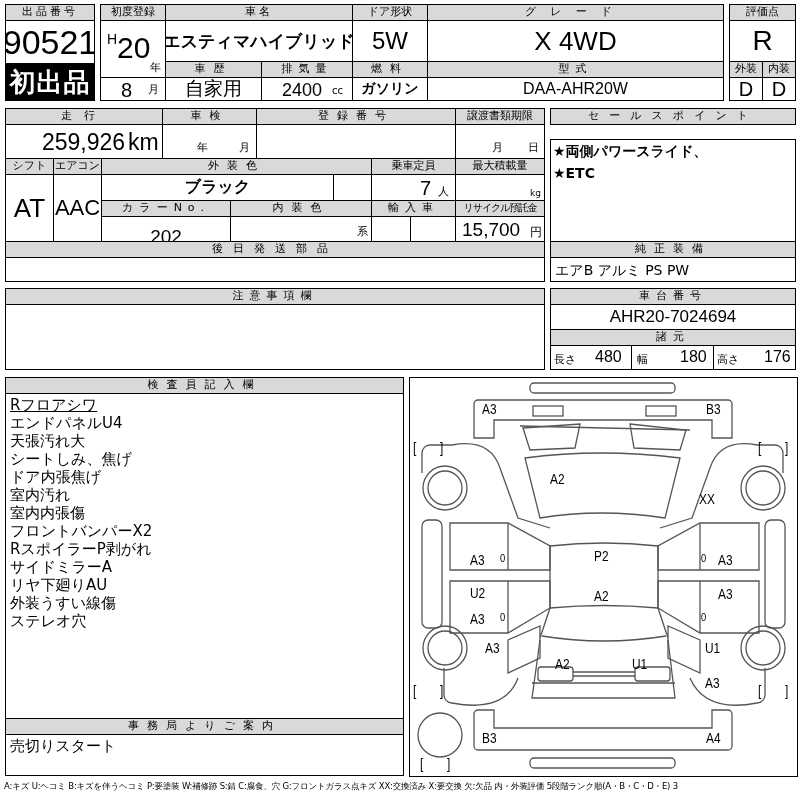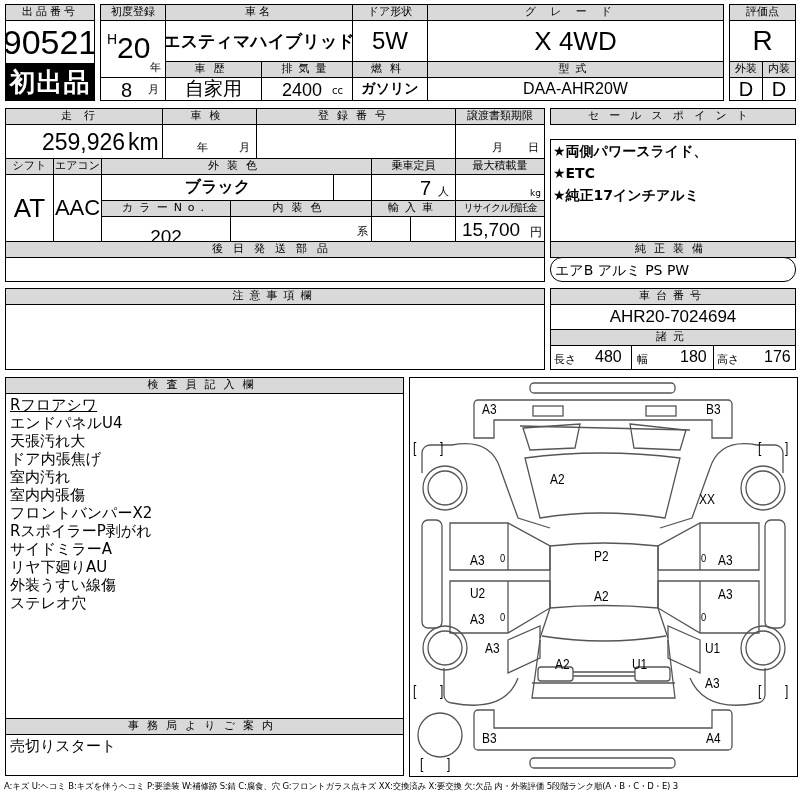--- a/index.html
+++ b/index.html
@@ -114,24 +114,23 @@
   <span class="unit" style="right:2px;top:7px;font-size:12px;">円</span>
 </div>
 
 <div class="hdr" style="left:5px;top:241px;width:540px;height:17px;letter-spacing:10px;">後日発送部品</div>
 <div class="cell" style="left:5px;top:257px;width:540px;height:25px;"></div>
 
 <div class="hdr" style="left:550px;top:108px;width:246px;height:17px;letter-spacing:10px;">セールスポイント</div>
 <div class="cell" style="left:550px;top:124px;width:246px;height:118px;margin-top:15px;">
   <div class="sp-line">★両側パワースライド、</div>
   <div class="sp-line">★ETC</div>
-  <div class="sp-line">★純正17インチアルミ</div>
 </div>
 <div class="hdr" style="left:550px;top:241px;width:246px;height:17px;letter-spacing:8px;">純正装備</div>
-<div class="cell" style="left:550px;top:257px;width:246px;height:25px;font-size:14px;line-height:24px;padding-left:4px;border-radius:12px;">エアB アルミ PS PW</div>
+<div class="cell" style="left:550px;top:257px;width:246px;height:25px;font-size:14px;line-height:24px;padding-left:4px;">エアB アルミ PS PW</div>
 
 <div class="hdr" style="left:5px;top:288px;width:540px;height:17px;letter-spacing:6px;">注意事項欄</div>
 <div class="cell" style="left:5px;top:304px;width:540px;height:66px;"></div>
 
 <div class="hdr" style="left:550px;top:288px;width:246px;height:17px;letter-spacing:6px;">車台番号</div>
 <div class="cell c narrow" style="left:550px;top:304px;width:246px;height:26px;font-size:17px;">AHR20-7024694</div>
 <div class="hdr" style="left:550px;top:329px;width:246px;height:17px;letter-spacing:6px;">諸元</div>
 <div class="cell" style="left:550px;top:345px;width:82px;height:25px;">
   <span class="unit" style="left:3px;top:6px;">長さ</span>
   <span class="abs narrow" style="left:44px;top:2px;font-size:16px;">480</span>
@@ -143,20 +142,21 @@
 <div class="cell" style="left:713px;top:345px;width:83px;height:25px;">
   <span class="unit" style="left:3px;top:6px;">高さ</span>
   <span class="abs narrow" style="left:50px;top:2px;font-size:16px;">176</span>
 </div>
 
 <div class="hdr" style="left:5px;top:377px;width:399px;height:17px;letter-spacing:8px;">検査員記入欄</div>
 <div class="cell" style="left:5px;top:393px;width:399px;height:326px;padding-top:2px;">
   <div class="list-line" style="text-decoration:underline;">Rフロアシワ</div>
   <div class="list-line">エンドパネルU4</div>
   <div class="list-line">天張汚れ大</div>
+  <div class="list-line">シートしみ、焦げ</div>
   <div class="list-line">ドア内張焦げ</div>
   <div class="list-line">室内汚れ</div>
   <div class="list-line">室内内張傷</div>
   <div class="list-line">フロントバンパーX2</div>
   <div class="list-line">RスポイラーP剥がれ</div>
   <div class="list-line">サイドミラーA</div>
   <div class="list-line">リヤ下廻りAU</div>
   <div class="list-line">外装うすい線傷</div>
   <div class="list-line">ステレオ穴</div>
 </div>

